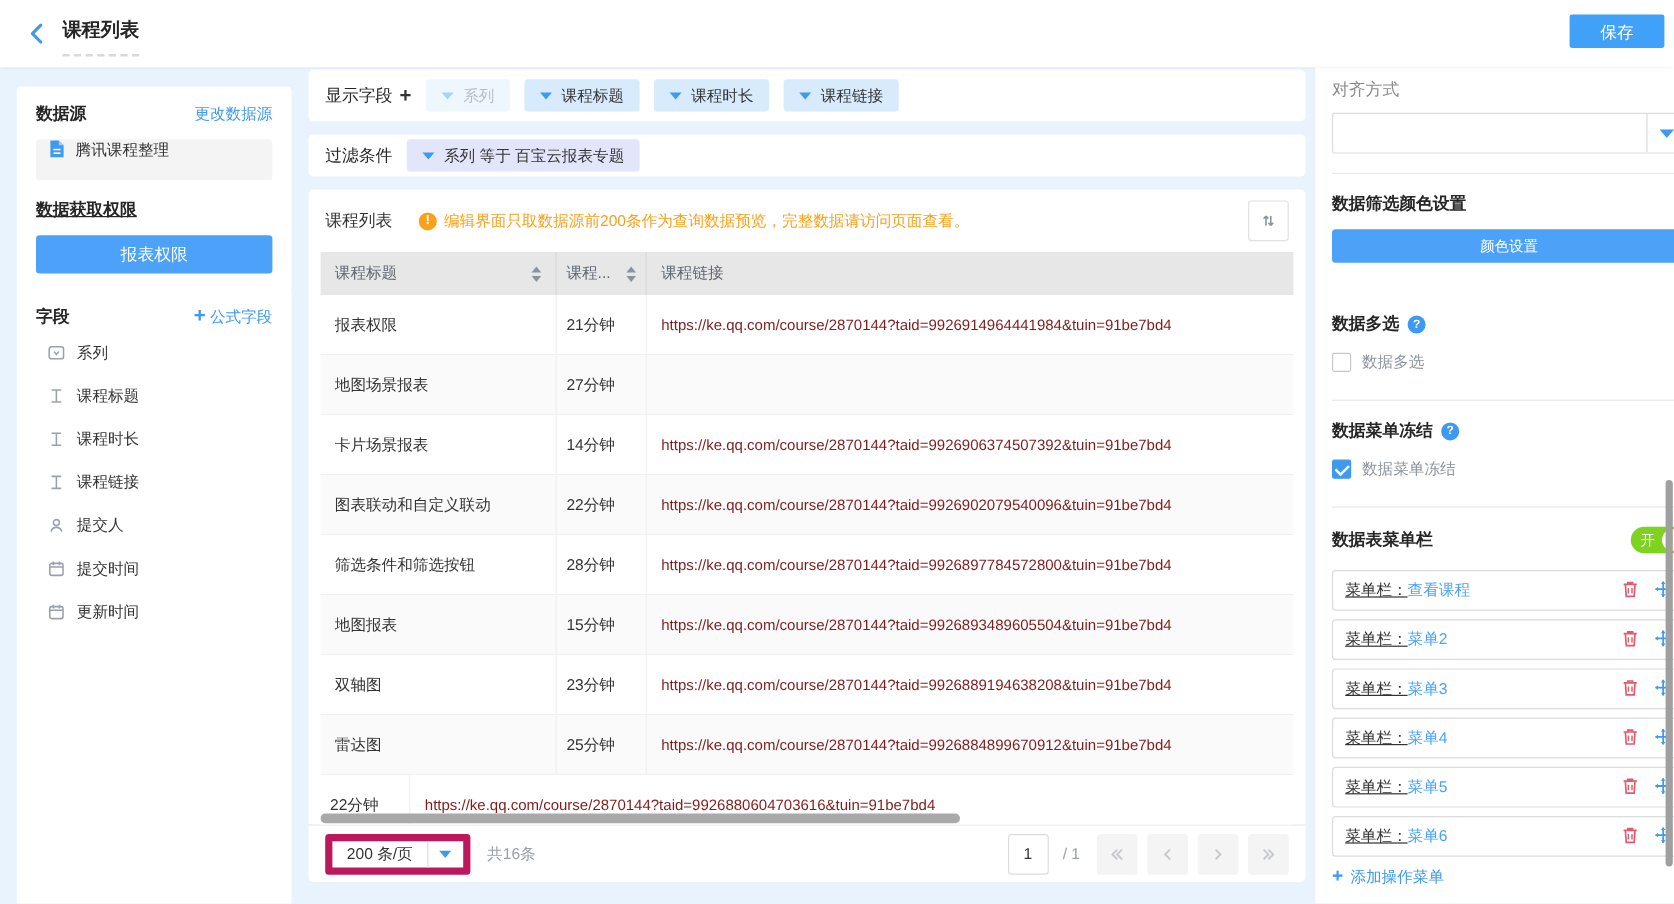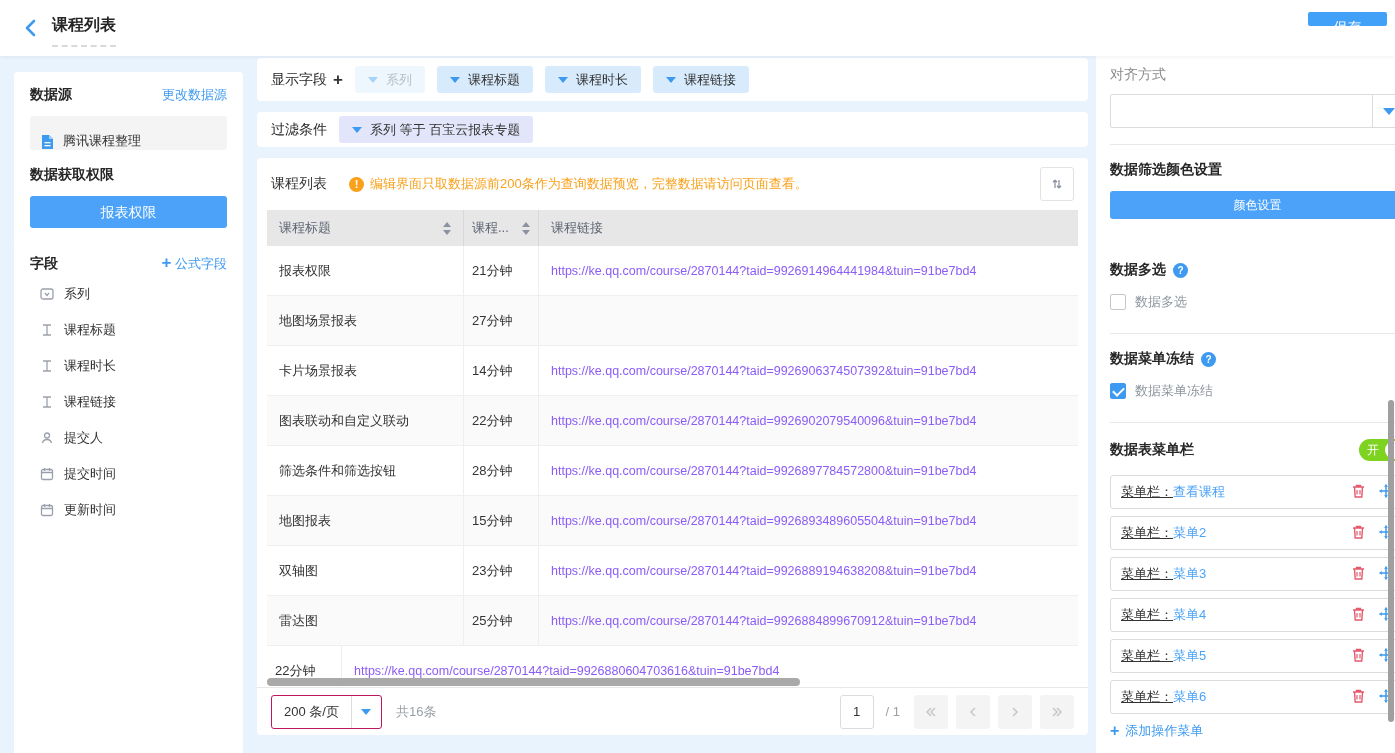--- a/index.html
+++ b/index.html
@@ -7,34 +7,34 @@
   body {
     font-family: "Liberation Sans", "DejaVu Sans", sans-serif;
     background:#e9f3fd; position:relative; overflow:hidden; color:#333; font-size:13px;
   }
   
   .topbar { position:absolute; top:0; left:0; width:1395px; height:56px; background:#fff;
             box-shadow:0 1px 4px rgba(0,0,0,.06); z-index:5; }
   .back-btn { position:absolute; left:20px; top:17px; width:22px; height:22px; cursor:pointer; }
   .page-title { position:absolute; left:52px; top:15px; font-size:16px; font-weight:700; color:#262626;
                 padding-bottom:9px; border-bottom:2px dashed #d9d9d9; }
-  .save-btn { position:absolute; right:8px; top:12px; width:79px; height:14px; background:#41a0f8;
+  .save-btn { position:absolute; right:8px; top:12px; width:79px; height:28px; background:#41a0f8;
               color:#fff; font-size:14px; border:none; border-radius:2px; text-align:center; line-height:30px; cursor:pointer; }
 
   .panel { background:#fff; border-radius:4px; }
 
   
   .left-col { position:absolute; left:14px; top:72px; width:229px; }
   .p1 { padding:14px 16px 16px; }
   .row-between { display:flex; align-items:center; justify-content:space-between;text-align:right; }
   .sec-title { font-size:14px; font-weight:700; color:#262626; }
   .blue-link { color:#3d9af0; font-size:13px; text-decoration:none; cursor:pointer; }
   .ds-item { margin-top:12px; background:#f4f4f5; border-radius:3px; height:34px; display:flex;
-             align-items:flex-end; padding:0 10px; gap:8px; }
-  .perm-title { margin-top:16px; }
+             align-items:flex-start; padding:0 10px; gap:8px; }
+  .perm-title { margin-top:16px;text-decoration:underline; }
   .blue-btn { margin-top:12px; width:100%; height:32px; background:#4ba2f8; color:#fff; font-size:14px;
               border:none; border-radius:3px; text-align:center; line-height:32px; cursor:pointer; }
   .p2 { position:absolute; left:0; top:168px; width:229px; height:581px; padding:14px 16px; }
   .field-list { margin-top:6px; }
   .field-item { display:flex; align-items:center; gap:10px; height:30px; padding-left:10px; margin-top:6px; cursor:default; }
   .field-item .f-label { font-size:13px; color:#333; }
   .f-icon { width:14px; height:14px; flex:0 0 14px; display:inline-block; }
 
   
   .mid-col { position:absolute; left:257px; top:58px; width:831px; }
@@ -69,24 +69,24 @@
   .th.c3 { flex:1; }
   .sort-carets { display:flex; flex-direction:column; gap:3px; align-items:center; }
   .car-up  { width:0;height:0;border-left:4px solid transparent;border-right:4px solid transparent;border-bottom:5px solid #8b93a0; }
   .car-dn  { width:0;height:0;border-left:4px solid transparent;border-right:4px solid transparent;border-top:5px solid #8b93a0; }
   .trow { display:flex; height:50px; align-items:center; border-bottom:1px solid #efefef; background:#fff; }
   .trows .trow:nth-child(even) { background:#fafafa; }
   .td { padding:0 12px; height:100%; display:flex; align-items:center; font-size:13px; color:#333; overflow:hidden; white-space:nowrap; }
   .td.c1 { width:197px; border-right:1px solid #efefef; }
   .td.c2 { width:75px; border-right:1px solid #efefef; padding:0 8px; }
   .td.c3 { flex:1; }
-  .td a { color:#8b5cf6; text-decoration:none; font-size:12.5px; }
+  .td a { color:#7f1d1d; text-decoration:none; font-size:12.5px; }
   .hscroll { position:absolute; left:0; bottom:1px; width:533px; height:8px; background:#a9a9a9; border-radius:4px; }
   .tc-foot { height:48px; border-top:1px solid #e8e8e8; display:flex; align-items:center; padding:0 14px; }
-  .psize { display:flex; height:34px; border:1px solid #be185d; border-radius:3px; background:#fff; align-items:stretch; cursor:pointer; }
+  .psize { display:flex; height:34px; border:6px solid #be185d; border-radius:3px; background:#fff; align-items:stretch; cursor:pointer; }
   .psize-val { padding:0 12px; display:flex; align-items:center; font-size:13px; color:#333; }
   .psize-caret { width:30px; border-left:1px solid #dcdcdc; display:flex; align-items:center; justify-content:center; }
   .psize-caret i { width:0;height:0;border-left:5px solid transparent;border-right:5px solid transparent;border-top:6px solid #3d9af0; }
   .total { margin-left:14px; color:#9aa0a6; }
   .pager { margin-left:auto; display:flex; align-items:center; gap:8px; }
   .page-input { width:34px; height:34px; border:1px solid #dcdcdc; border-radius:3px; text-align:center; font-size:13px; color:#333; background:#fff; }
   .page-total { color:#9aa0a6; margin:0 6px 0 4px; }
   .nav-btn { width:34px; height:34px; background:#f4f4f4; border:none; border-radius:3px; display:flex;
              align-items:center; justify-content:center; cursor:default; }
 

